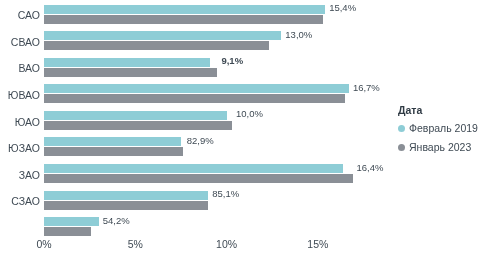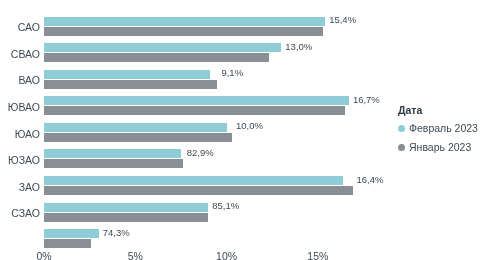--- a/index.html
+++ b/index.html
@@ -10,21 +10,21 @@
     overflow:hidden;
   }
   #chart-root{
     position:relative;
     width:490px;height:260px;
     box-sizing:border-box;
   }
   
   .plot-wrap{
     position:absolute;
-    left:0; top:12px;
+    left:0; top:0;
     width:400px; height:188px;
   }
   .rows{
     position:absolute;
     left:0; top:2px;
     width:400px;
   }
   .row{
     position:relative;
     height:26.6px;
@@ -130,21 +130,21 @@
             <div class="bar teal" style="width: 237.333px; background: rgb(142, 205, 214);"></div>
             <div class="bar gray" style="width: 224.554px; background: rgb(138, 143, 150);"></div>
             <div class="dlabel" style="left: 241.333px;">13,0%</div>
           </div>
         </div>
         <div class="row">
           <div class="cat-label">ВАО</div>
           <div class="bars">
             <div class="bar teal" style="width: 166.133px; background: rgb(142, 205, 214);"></div>
             <div class="bar gray" style="width: 173.436px; background: rgb(138, 143, 150);"></div>
-            <div class="dlabel" style="left: 177.436px;">9,1%</div>
+            <div class="dlabel" style="left: 177.436px; font-weight: bold;">9,1%</div>
           </div>
         </div>
         <div class="row">
           <div class="cat-label">ЮВАО</div>
           <div class="bars">
             <div class="bar teal" style="width: 304.882px; background: rgb(142, 205, 214);"></div>
             <div class="bar gray" style="width: 301.231px; background: rgb(138, 143, 150);"></div>
             <div class="dlabel" style="left: 308.882px;">16,7%</div>
           </div>
         </div>
@@ -177,39 +177,39 @@
           <div class="bars">
             <div class="bar teal" style="width: 164.308px; background: rgb(142, 205, 214);"></div>
             <div class="bar gray" style="width: 164.308px; background: rgb(138, 143, 150);"></div>
             <div class="dlabel" style="left: 168.308px;">85,1%</div>
           </div>
         </div>
         <div class="row">
           <div class="bars">
             <div class="bar teal" style="width: 54.7692px; background: rgb(142, 205, 214);"></div>
             <div class="bar gray" style="width: 47.4667px; background: rgb(138, 143, 150);"></div>
-            <div class="dlabel" style="left: 58.7692px;">74,3%</div>
+            <div class="dlabel" style="left: 58.7692px;">54,2%</div>
           </div>
         </div>
       </div>
 
     <div class="axis" id="x-axis">
         <div class="tick" style="left: 0px;">0%</div>
         <div class="tick" style="left: 91.2821px;">5%</div>
         <div class="tick" style="left: 182.564px;">10%</div>
         <div class="tick" style="left: 273.846px;">15%</div>
       </div>
   </div>
 
   <div class="legend">
     <div class="legend-title">Дата</div>
     <div id="legend-items">
         <div class="legend-item">
           <span class="legend-dot" style="background: rgb(142, 205, 214);"></span>
-          <span class="legend-text">Февраль 2023</span>
+          <span class="legend-text">Февраль 2019</span>
         </div>
         <div class="legend-item">
           <span class="legend-dot" style="background: rgb(138, 143, 150);"></span>
           <span class="legend-text">Январь 2023</span>
         </div>
       </div>
   </div>
 
 </div>
 

